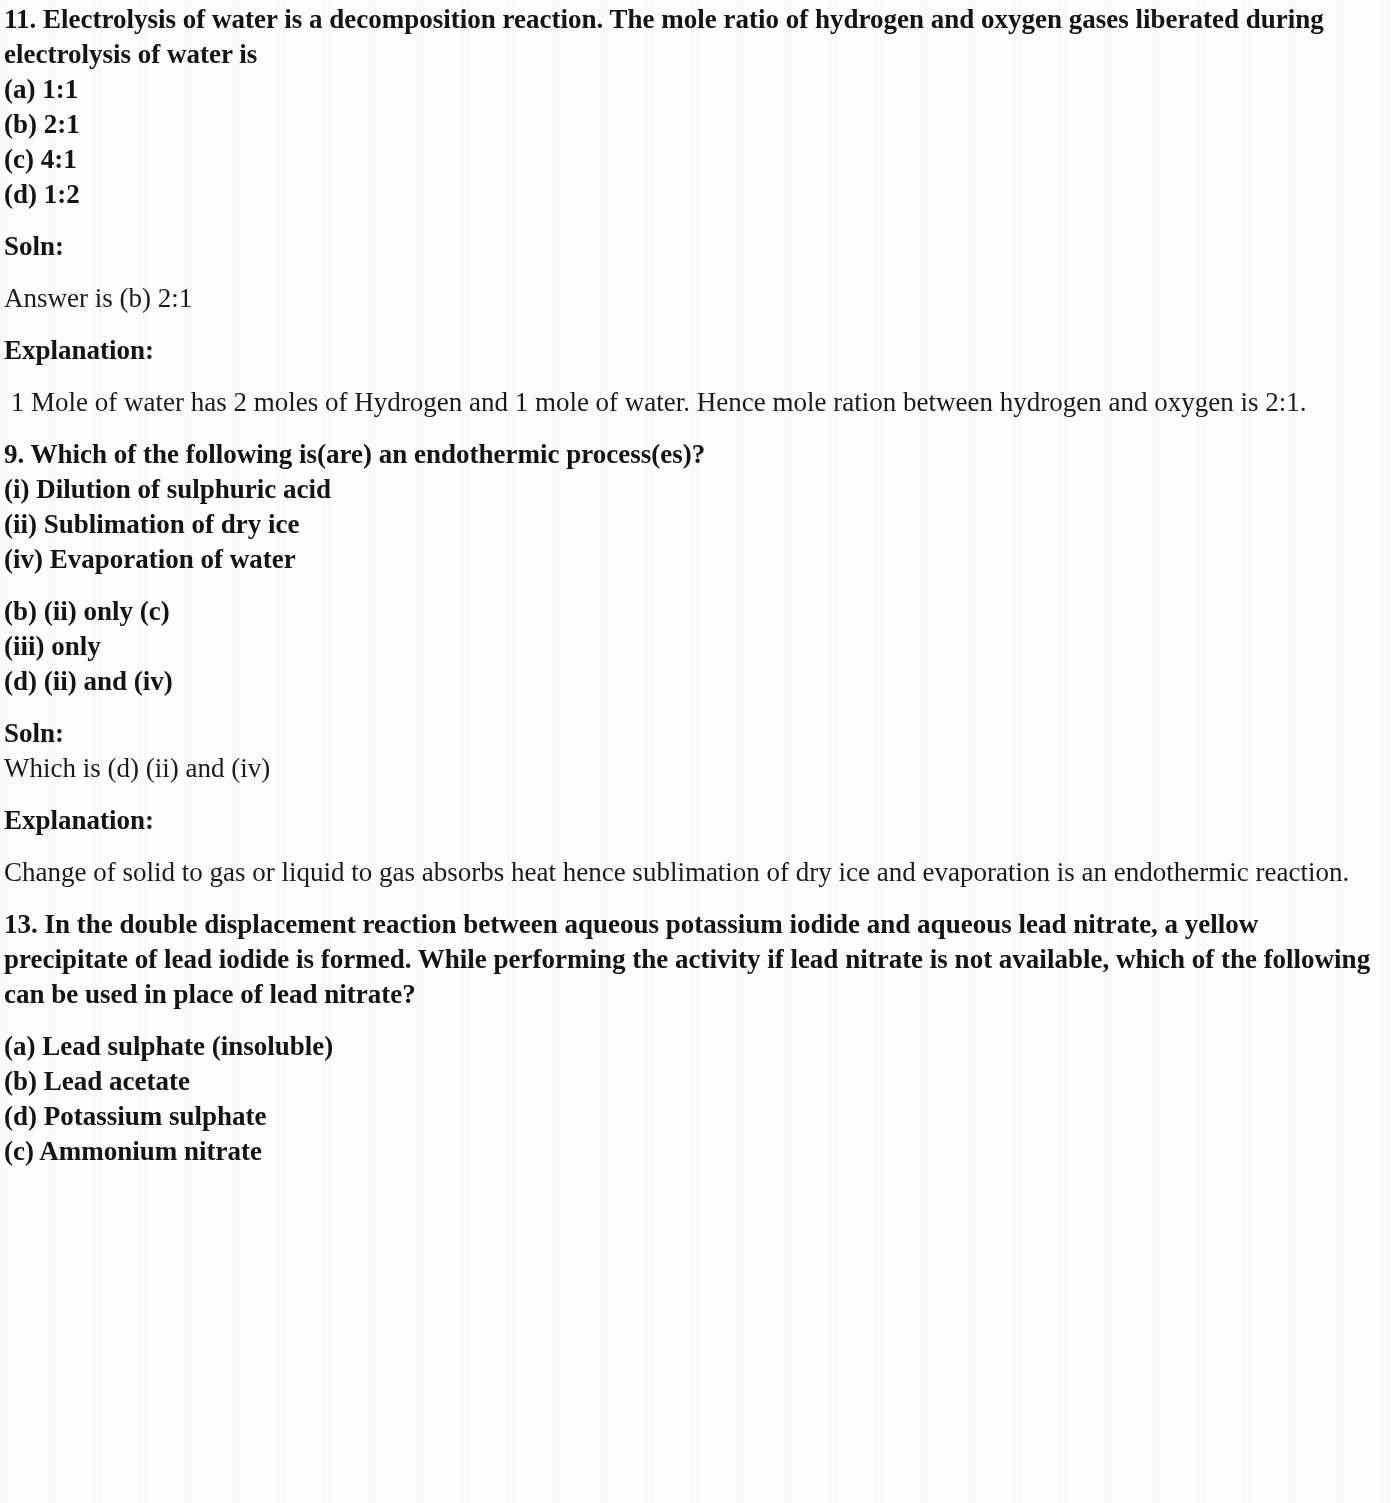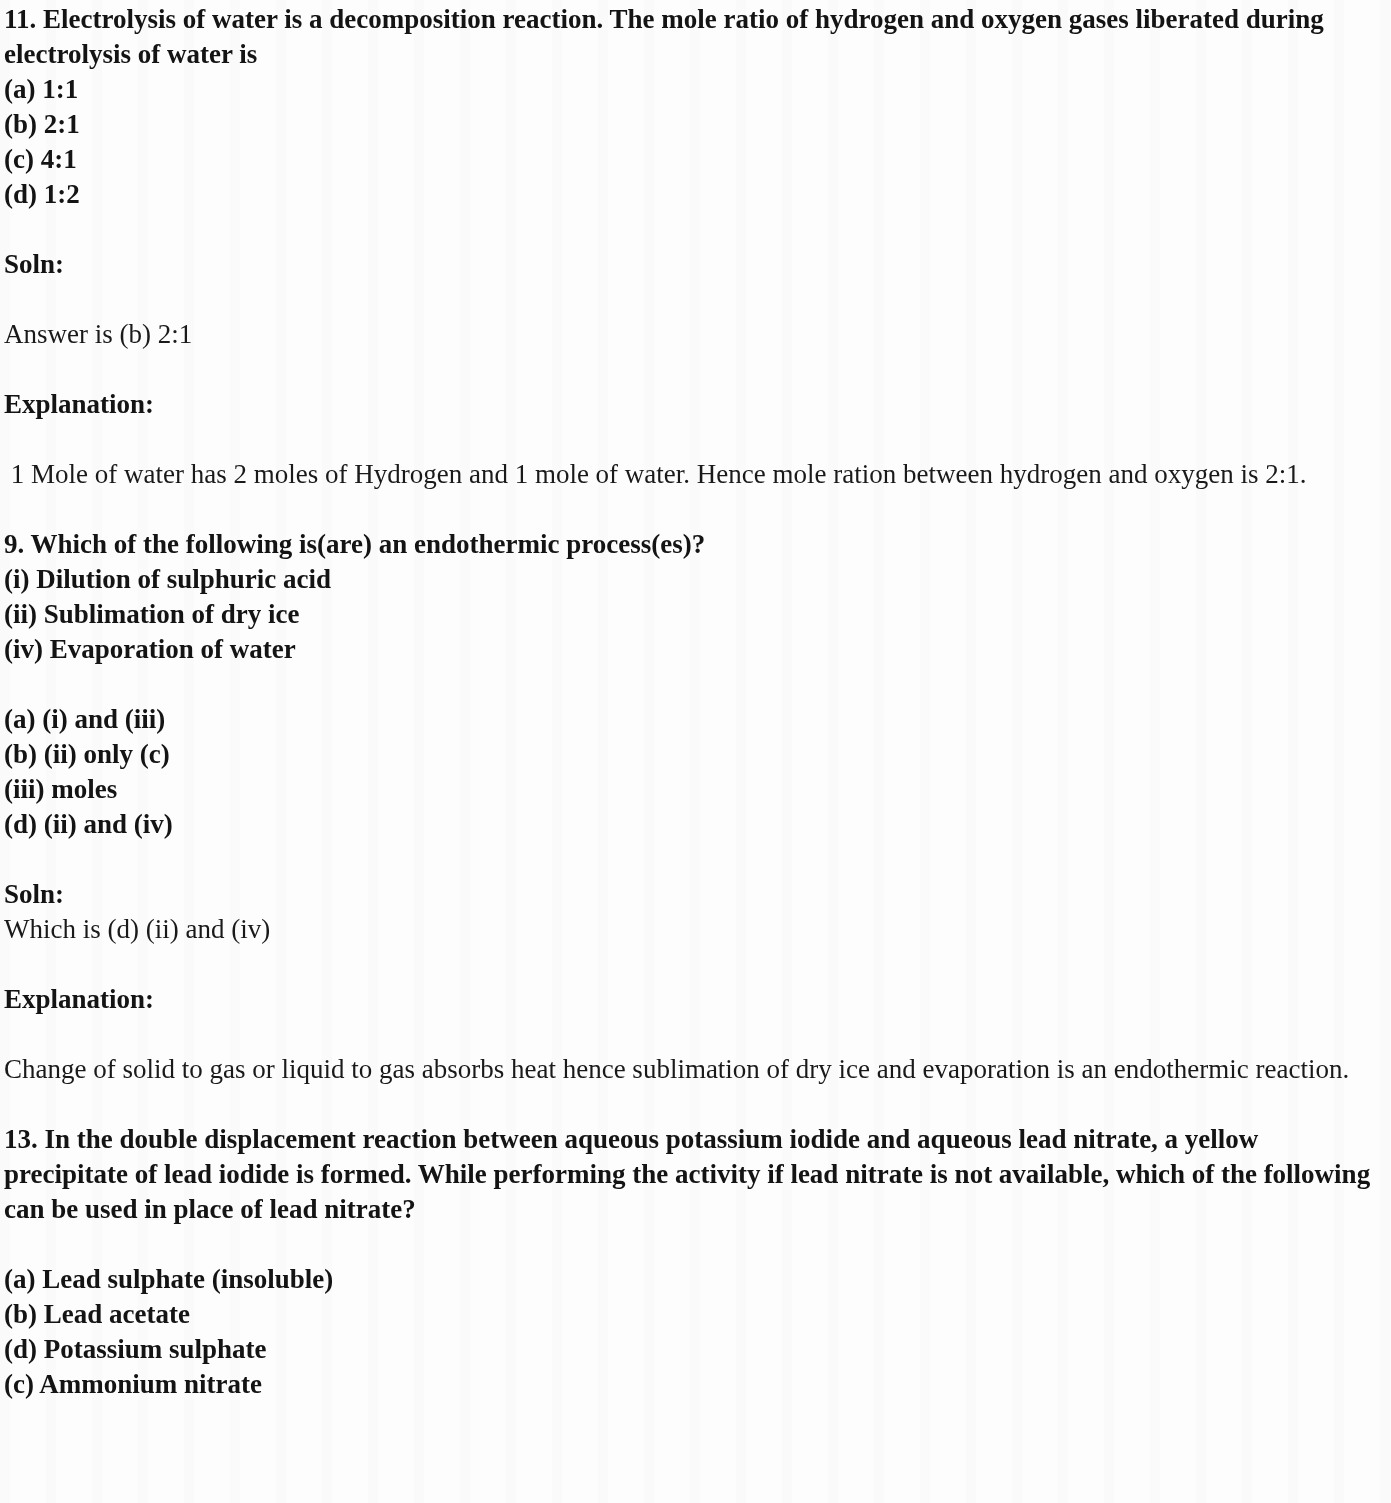--- a/index.html
+++ b/index.html
@@ -24,21 +24,21 @@
     padding: 2px 8px 0 4px;
   }
   .line, .para {
     white-space: pre-wrap;
   }
   .bold {
     font-weight: bold;
     color: #141414;
   }
   .gap {
-    margin-top: 35px;
+    margin-top: 17px;
   }
 </style>
 </head>
 <body>
 
 <div class="page">
 
   <section>
     <div class="para bold">11. Electrolysis of water is a decomposition reaction. The mole ratio of hydrogen and oxygen gases liberated during electrolysis of water is</div>
     <div>
@@ -54,23 +54,22 @@
   </section>
 
   <section class="gap">
     <div class="para bold">9. Which of the following is(are) an endothermic process(es)?</div>
     <div>
       <div class="line bold">(i) Dilution of sulphuric acid</div>
       <div class="line bold">(ii) Sublimation of dry ice</div>
       <div class="line bold">(iv) Evaporation of water</div>
     </div>
     <div class="gap">
-      <div class="line bold">(a) (i) and (iii)</div>
       <div class="line bold">(b) (ii) only (c)</div>
-      <div class="line bold">(iii) moles</div>
+      <div class="line bold">(iii) only</div>
       <div class="line bold">(d) (ii) and (iv)</div>
     </div>
     <div class="line bold gap">Soln:</div>
     <div class="line">Which is (d) (ii) and (iv)</div>
     <div class="line bold gap">Explanation:</div>
     <div class="para gap">Change of solid to gas or liquid to gas absorbs heat hence sublimation of dry ice and evaporation is an endothermic reaction.</div>
   </section>
 
   <section class="gap">
     <div class="para bold">13. In the double displacement reaction between aqueous potassium iodide and aqueous lead nitrate, a yellow precipitate of lead iodide is formed. While performing the activity if lead nitrate is not available, which of the following can be used in place of lead nitrate?</div>

